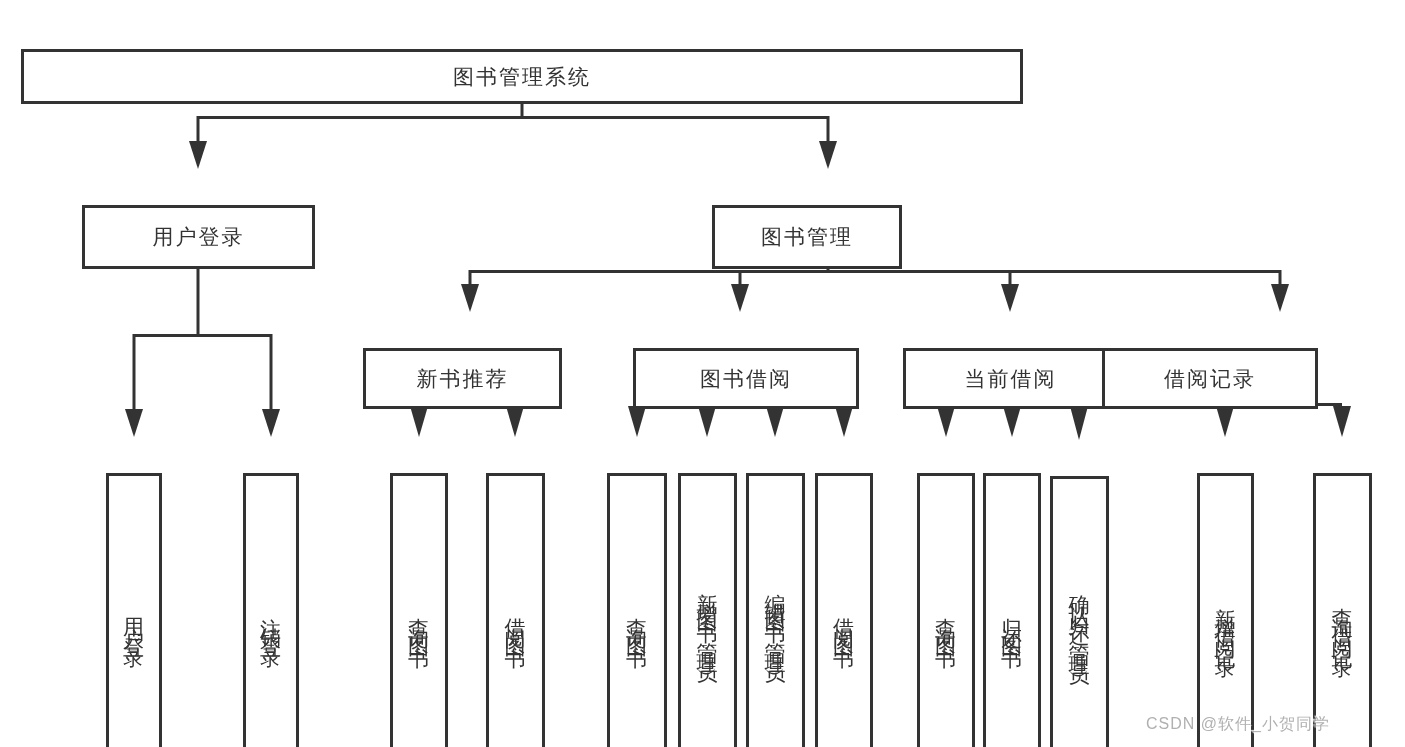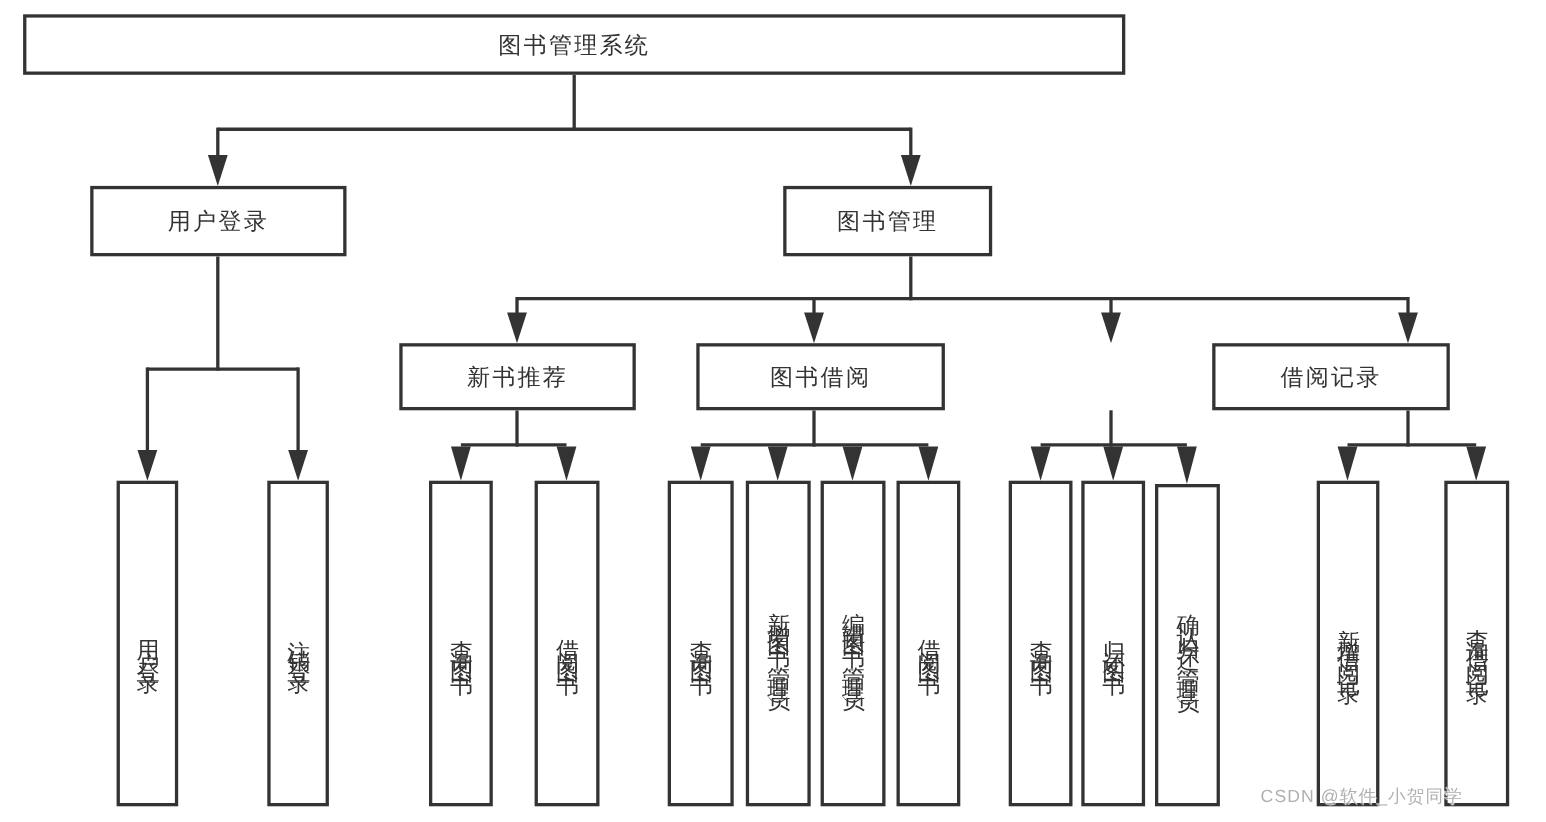--- a/index.html
+++ b/index.html
@@ -37,20 +37,21 @@
     border: 3px solid #333333;
     background: #ffffff;
     display: flex;
     align-items: center;
     justify-content: center;
     color: #333333;
     font-size: 21px;
     letter-spacing: 2px;
     z-index: 2;
     white-space: nowrap;
+    margin-top: 36px;
   }
   .vbox {
     writing-mode: vertical-rl;
     text-orientation: mixed;
     letter-spacing: 10px;
     white-space: normal;
     line-height: 1.1;
   }
   .watermark {
     position: absolute;
@@ -132,22 +133,23 @@
       <polygon points="1216,406 1234,406 1225,437"></polygon>
       <polygon points="1333,406 1351,406 1342,437"></polygon>
     </g>
   </svg>
 
   <div class="box" style="left:21px; top:13px; width:1002px; height:55px;">图书管理系统</div>
 
   <div class="box" style="left:82px; top:169px; width:233px; height:64px;">用户登录</div>
   <div class="box" style="left:712px; top:169px; width:190px; height:64px;">图书管理</div>
 
-  <div class="box" style="left:363px; top:312px; width:215px; height:61px;">新书推荐</div>
+  <div class="box" style="left:363px; top:312px; width:199px; height:61px;">新书推荐</div>
   <div class="box" style="left:633px; top:312px; width:226px; height:61px;">图书借阅</div>
+  <div class="box" style="left:903px; top:312px; width:215px; height:61px;">当前借阅</div>
   <div class="box" style="left:1102px; top:312px; width:216px; height:61px;">借阅记录</div>
 
   <div class="box vbox" style="left:106px; top:437px; width:56px; height:296px;">用户登录</div>
   <div class="box vbox" style="left:243px; top:437px; width:56px; height:296px;">注销登录</div>
 
   <div class="box vbox" style="left:390px; top:437px; width:58px; height:296px;">查询图书</div>
   <div class="box vbox" style="left:486px; top:437px; width:59px; height:296px;">借阅图书</div>
 
   <div class="box vbox" style="left:607px; top:437px; width:60px; height:296px;">查询图书</div>
   <div class="box vbox" style="left:678px; top:437px; width:59px; height:296px;">新增图书（管理员）</div>

